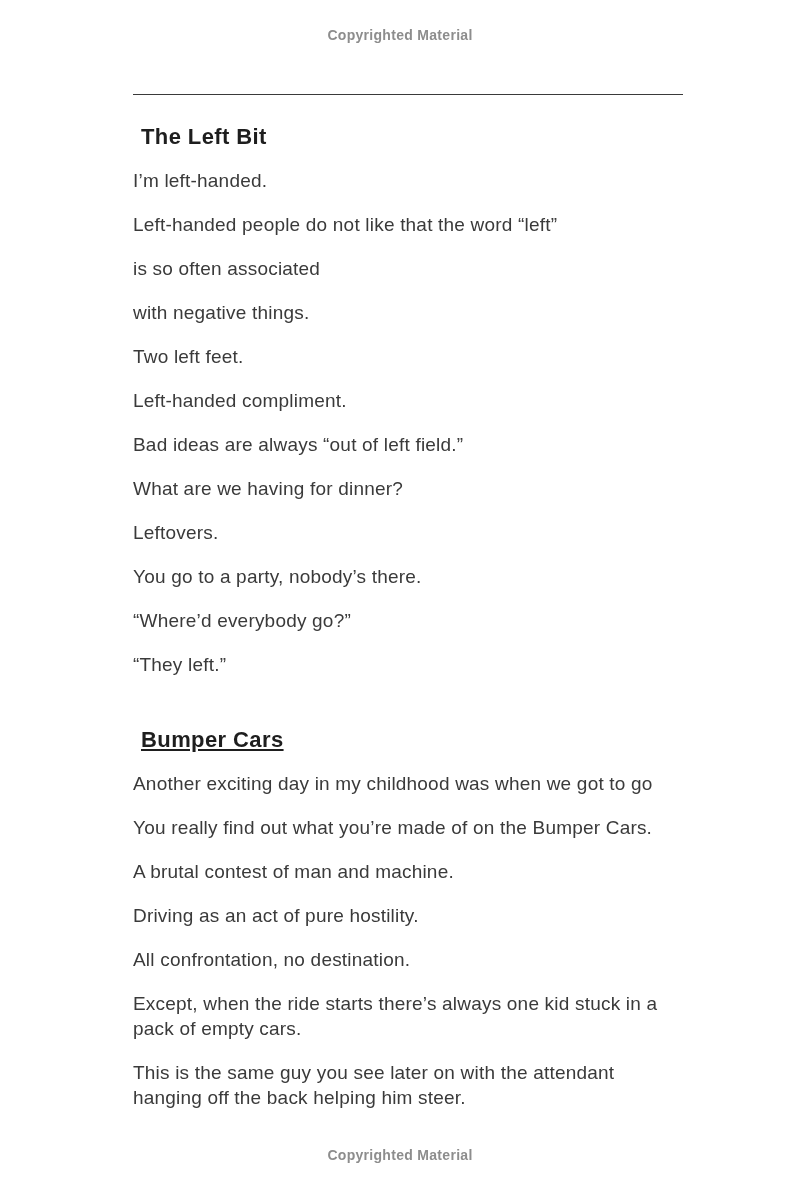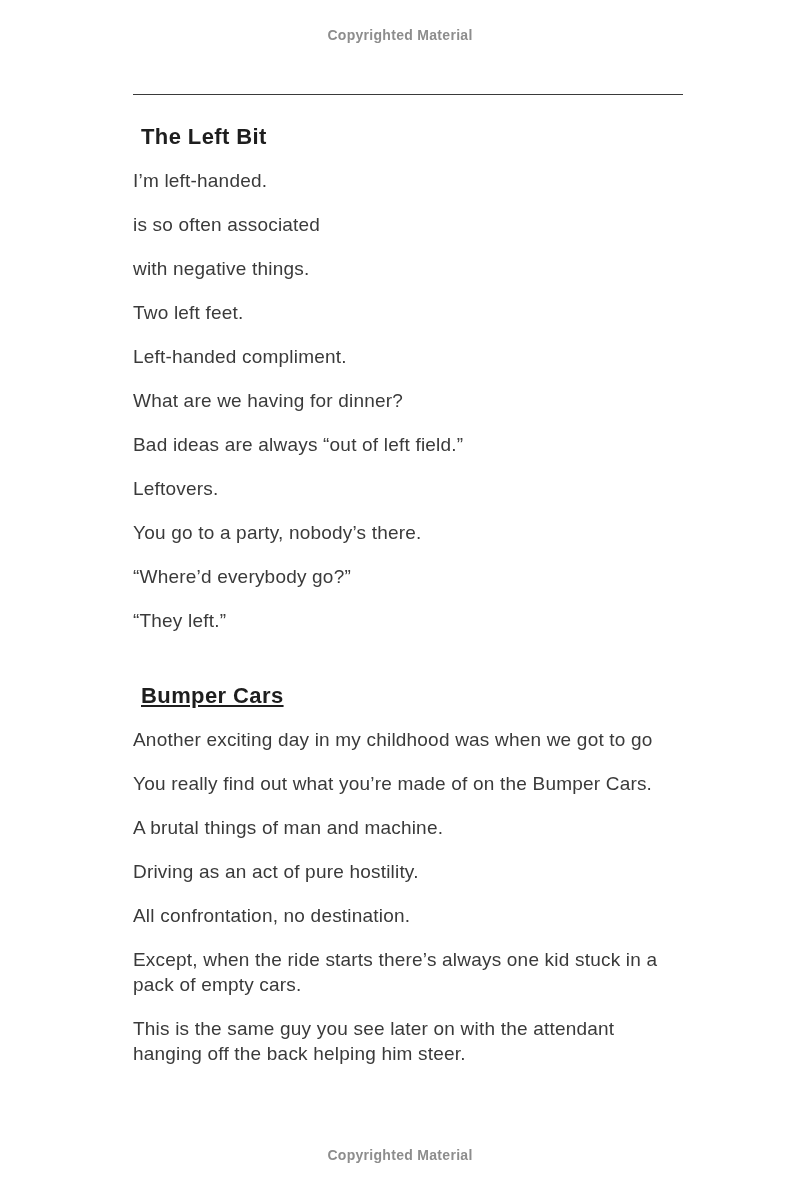--- a/index.html
+++ b/index.html
@@ -70,36 +70,39 @@
 
     <hr class="rule">
 
     <div class="section">
       <h2 class="section-title">The Left Bit</h2>
 
       <p class="poem-paragraph">
         <span class="poem-line">I’m left-handed.</span>
       </p>
       <p class="poem-paragraph">
+        <span class="poem-line">Left-handed people do not like that the word “left”</span>
+      </p>
+      <p class="poem-paragraph">
         <span class="poem-line">is so often associated</span>
       </p>
       <p class="poem-paragraph">
         <span class="poem-line">with negative things.</span>
       </p>
       <p class="poem-paragraph">
         <span class="poem-line">Two left feet.</span>
       </p>
       <p class="poem-paragraph">
         <span class="poem-line">Left-handed compliment.</span>
       </p>
       <p class="poem-paragraph">
-        <span class="poem-line">What are we having for dinner?</span>
+        <span class="poem-line">Bad ideas are always “out of left field.”</span>
       </p>
       <p class="poem-paragraph">
-        <span class="poem-line">Bad ideas are always “out of left field.”</span>
+        <span class="poem-line">What are we having for dinner?</span>
       </p>
       <p class="poem-paragraph">
         <span class="poem-line">Leftovers.</span>
       </p>
       <p class="poem-paragraph">
         <span class="poem-line">You go to a party, nobody’s there.</span>
       </p>
       <p class="poem-paragraph">
         <span class="poem-line">“Where’d everybody go?”</span>
       </p>
@@ -111,21 +114,21 @@
     <div class="section">
       <h2 class="section-title">Bumper Cars</h2>
 
       <p class="poem-paragraph">
         <span class="poem-line">Another exciting day in my childhood was when we got to go</span>
       </p>
       <p class="poem-paragraph">
         <span class="poem-line">You really find out what you’re made of on the Bumper Cars.</span>
       </p>
       <p class="poem-paragraph">
-        <span class="poem-line">A brutal things of man and machine.</span>
+        <span class="poem-line">A brutal contest of man and machine.</span>
       </p>
       <p class="poem-paragraph">
         <span class="poem-line">Driving as an act of pure hostility.</span>
       </p>
       <p class="poem-paragraph">
         <span class="poem-line">All confrontation, no destination.</span>
       </p>
       <p class="poem-paragraph">
         <span class="poem-line">Except, when the ride starts there’s always one kid stuck in a</span>
         <span class="poem-line">pack of empty cars.</span>

